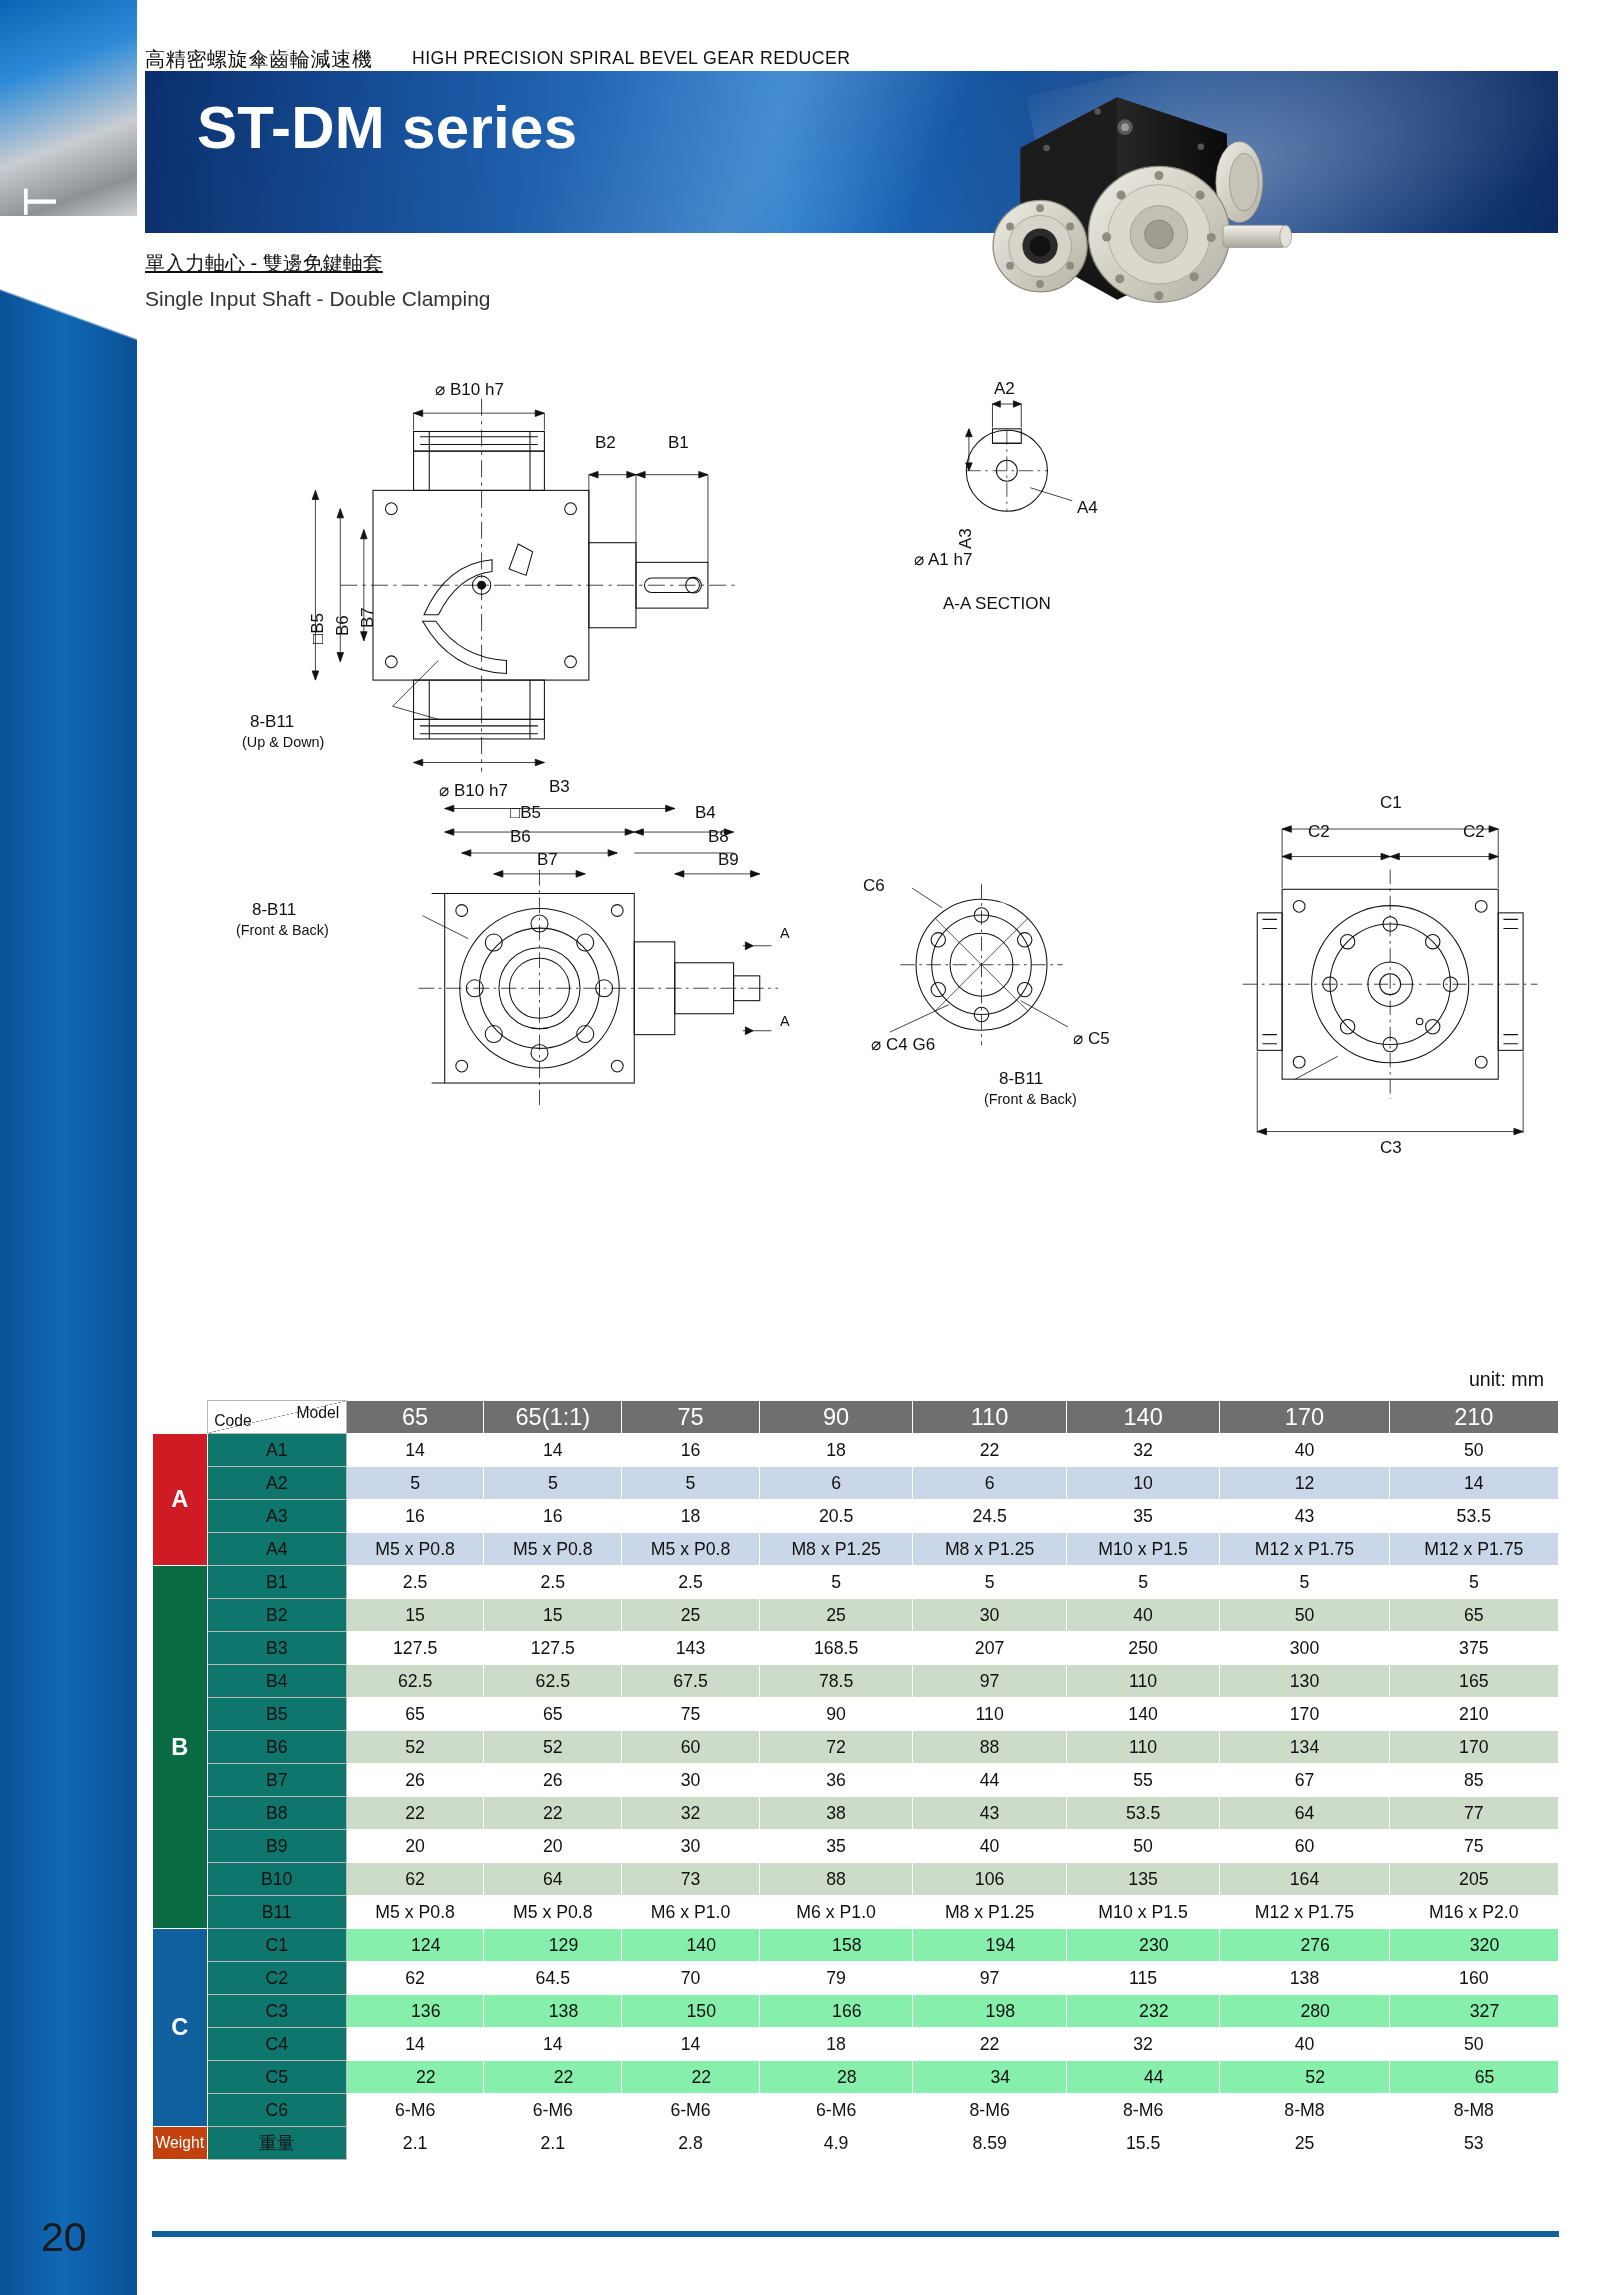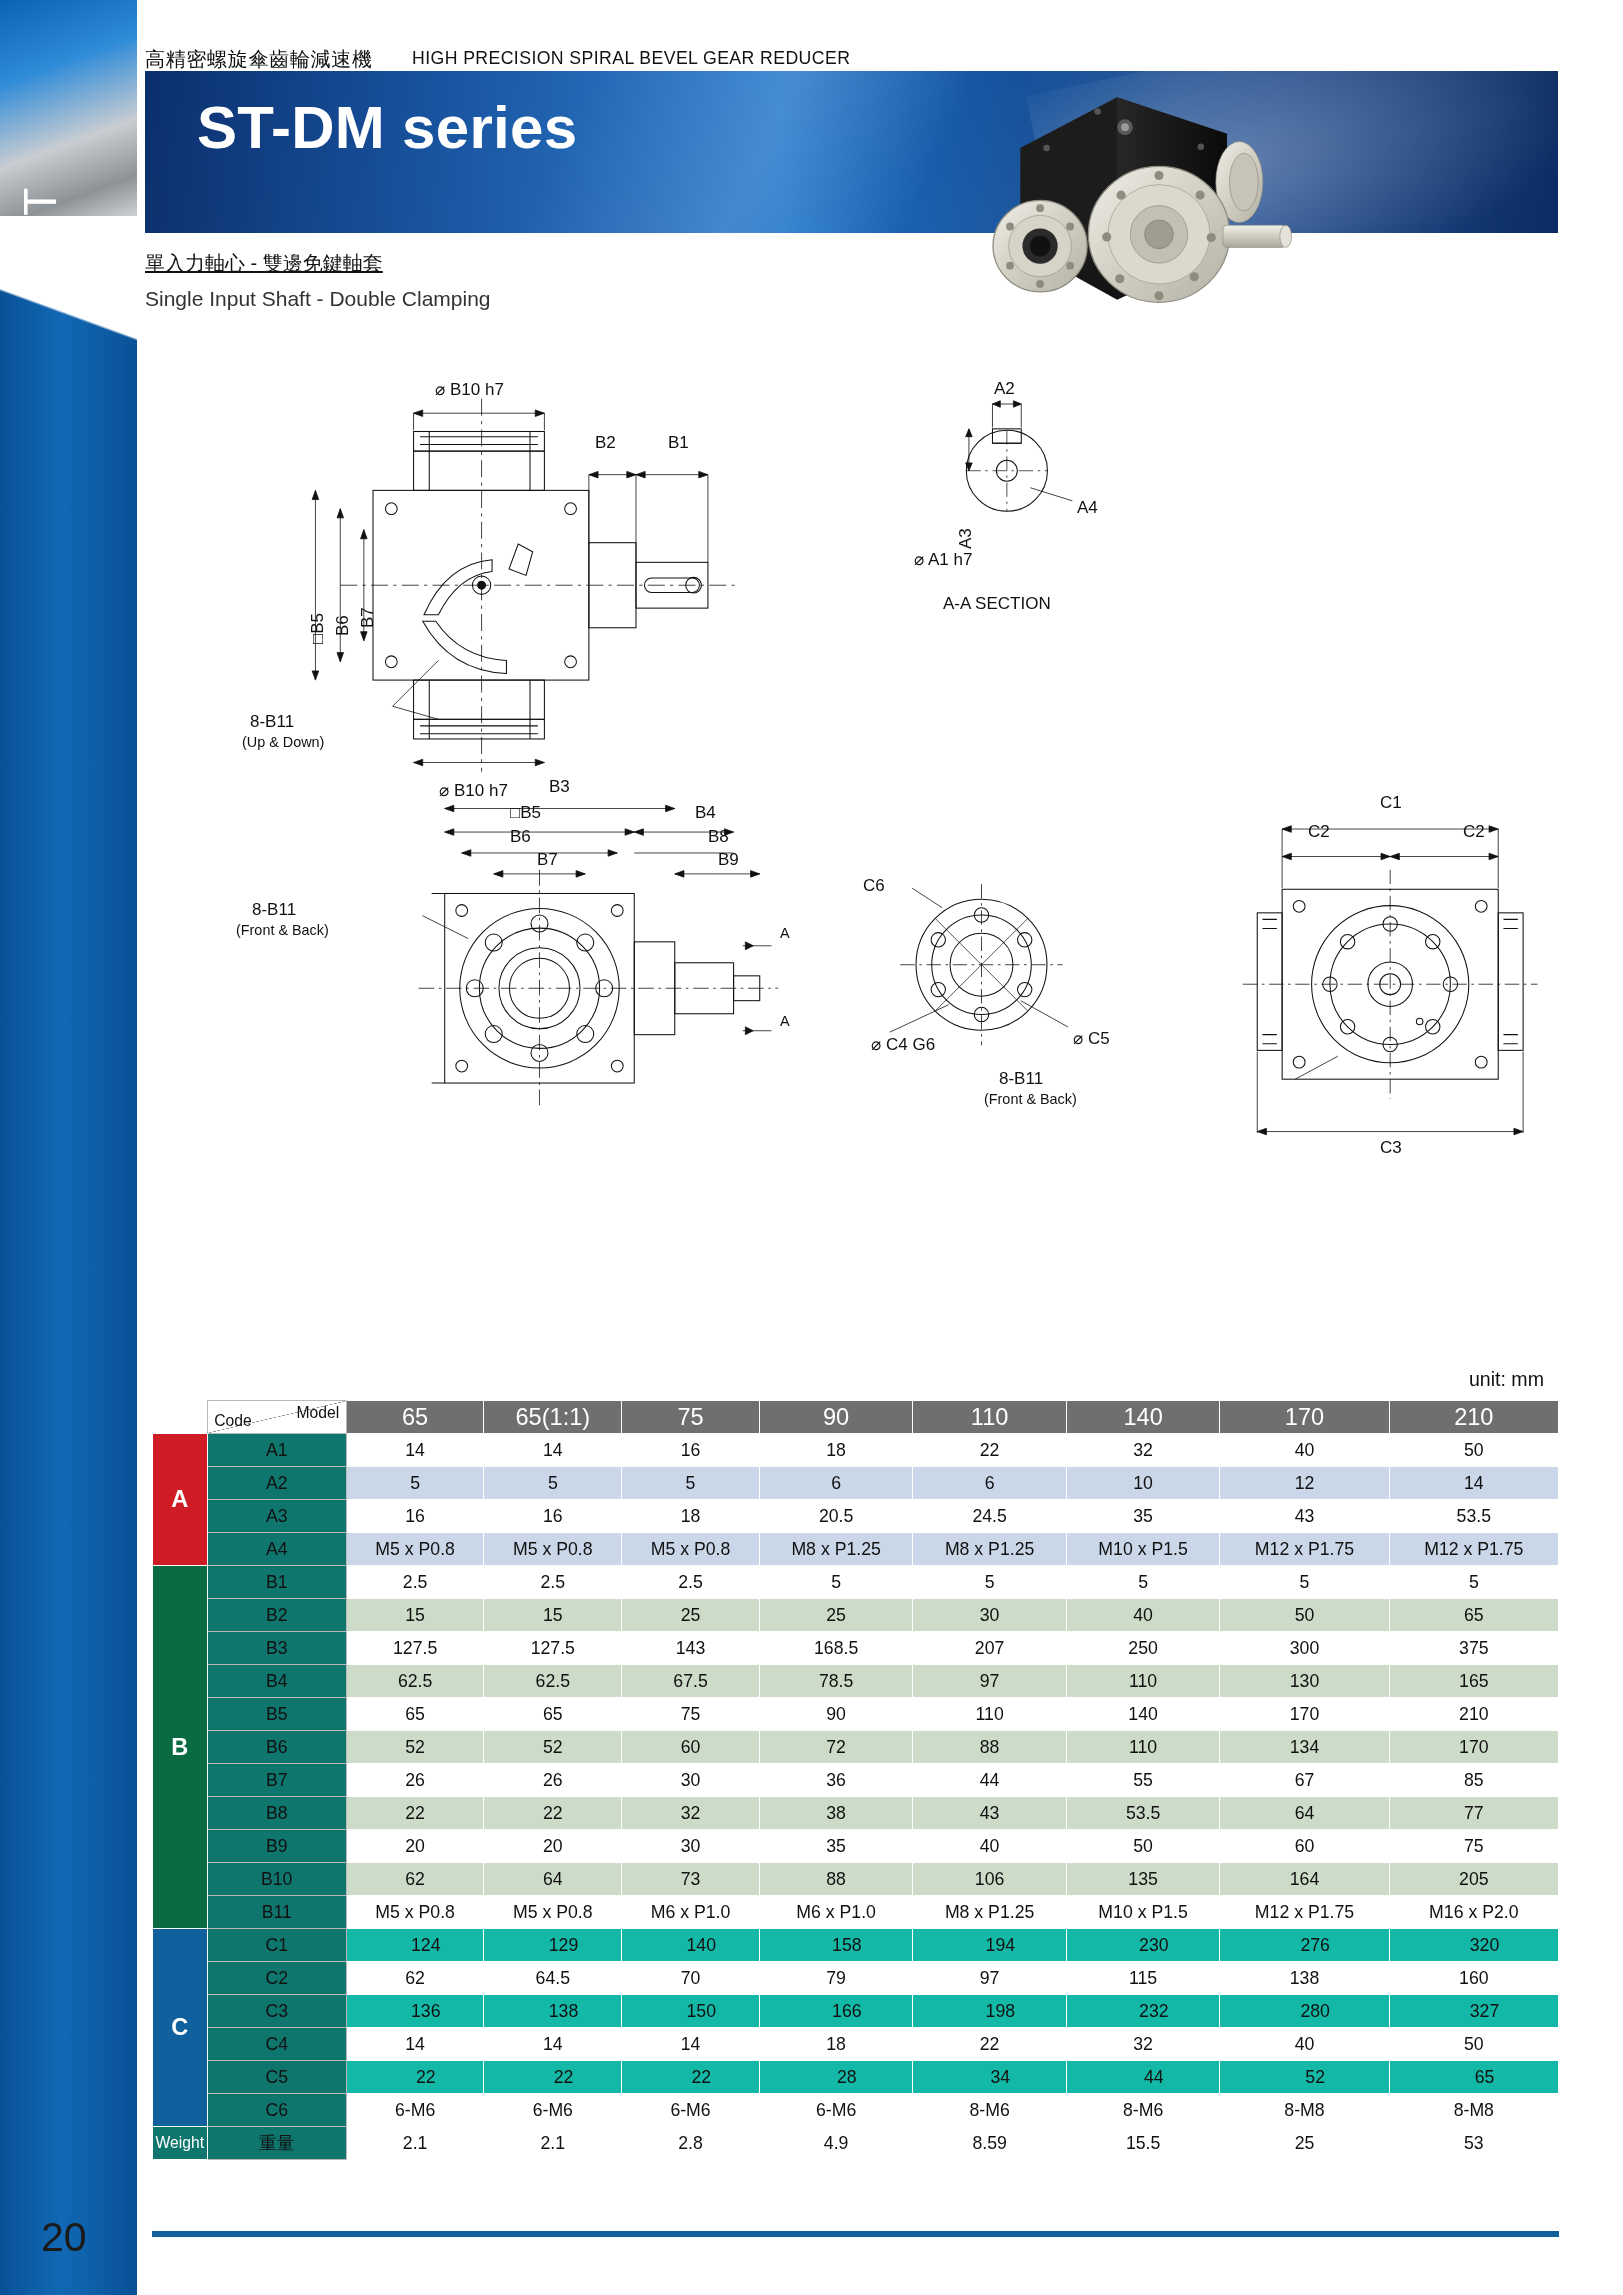--- a/index.html
+++ b/index.html
@@ -115,40 +115,40 @@
     padding:0 2.6px;
     white-space:nowrap;
   }
   .grp {
     color:#ffffff; font-size:23.6px; font-weight:bold;
     width:41px;
   }
   .grp.a { background:#cf1b24; }
   .grp.b { background:#0a6b43; }
   .grp.c { background:#10609e; }
-  .grp.w { background:#0f766e; font-size:15.7px; font-weight:normal; }
+  .grp.w { background:#c2410c; font-size:15.7px; font-weight:normal; }
   .hdr {
     background:#6f6f6f; color:#ffffff; font-size:23.6px; height:51px;
   }
   .hdr-corner {
     background:#ffffff; position:relative; padding:0; width:139px; height:51px;
     border:0.7px solid #b9b9b9 !important;
   }
   .hdr-corner .mdl { position:absolute; right:6.5px; top:2.6px; font-size:15.7px; color:#111; }
   .hdr-corner .cde { position:absolute; left:6.5px; bottom:2.6px; font-size:15.7px; color:#111; }
   .hdr-corner .slash {
     position:absolute; left:0; top:0; width:100%; height:100%;
     background: linear-gradient(to bottom right, rgba(0,0,0,0) 49.4%, #9a9a9a 49.6%, #9a9a9a 50.4%, rgba(0,0,0,0) 50.6%);
   }
   tr.a0 td.val { background:#ffffff; }
   tr.a1 td.val { background:#c9d7e8; }
   tr.b0 td.val { background:#ffffff; }
   tr.b1 td.val { background:#cddcc8; }
   tr.c0 td.val { background:#ffffff; }
-  tr.c1 td.val { background:#14b8a6;padding-left:24px; }
+  tr.c1 td.val { background:#86efac;padding-left:24px; }
   td.val { border:0.7px solid #ffffff; }
   .row-label { background:#0f766e; border:0.7px solid #b9b9b9 !important; width:98px; }
   .bottom-rule {
     position:absolute; left:152px; bottom:58px; width:1407px; height:5.9px;
     background:#10609e;
   }
 </style>
 </head>
 <body>
 

